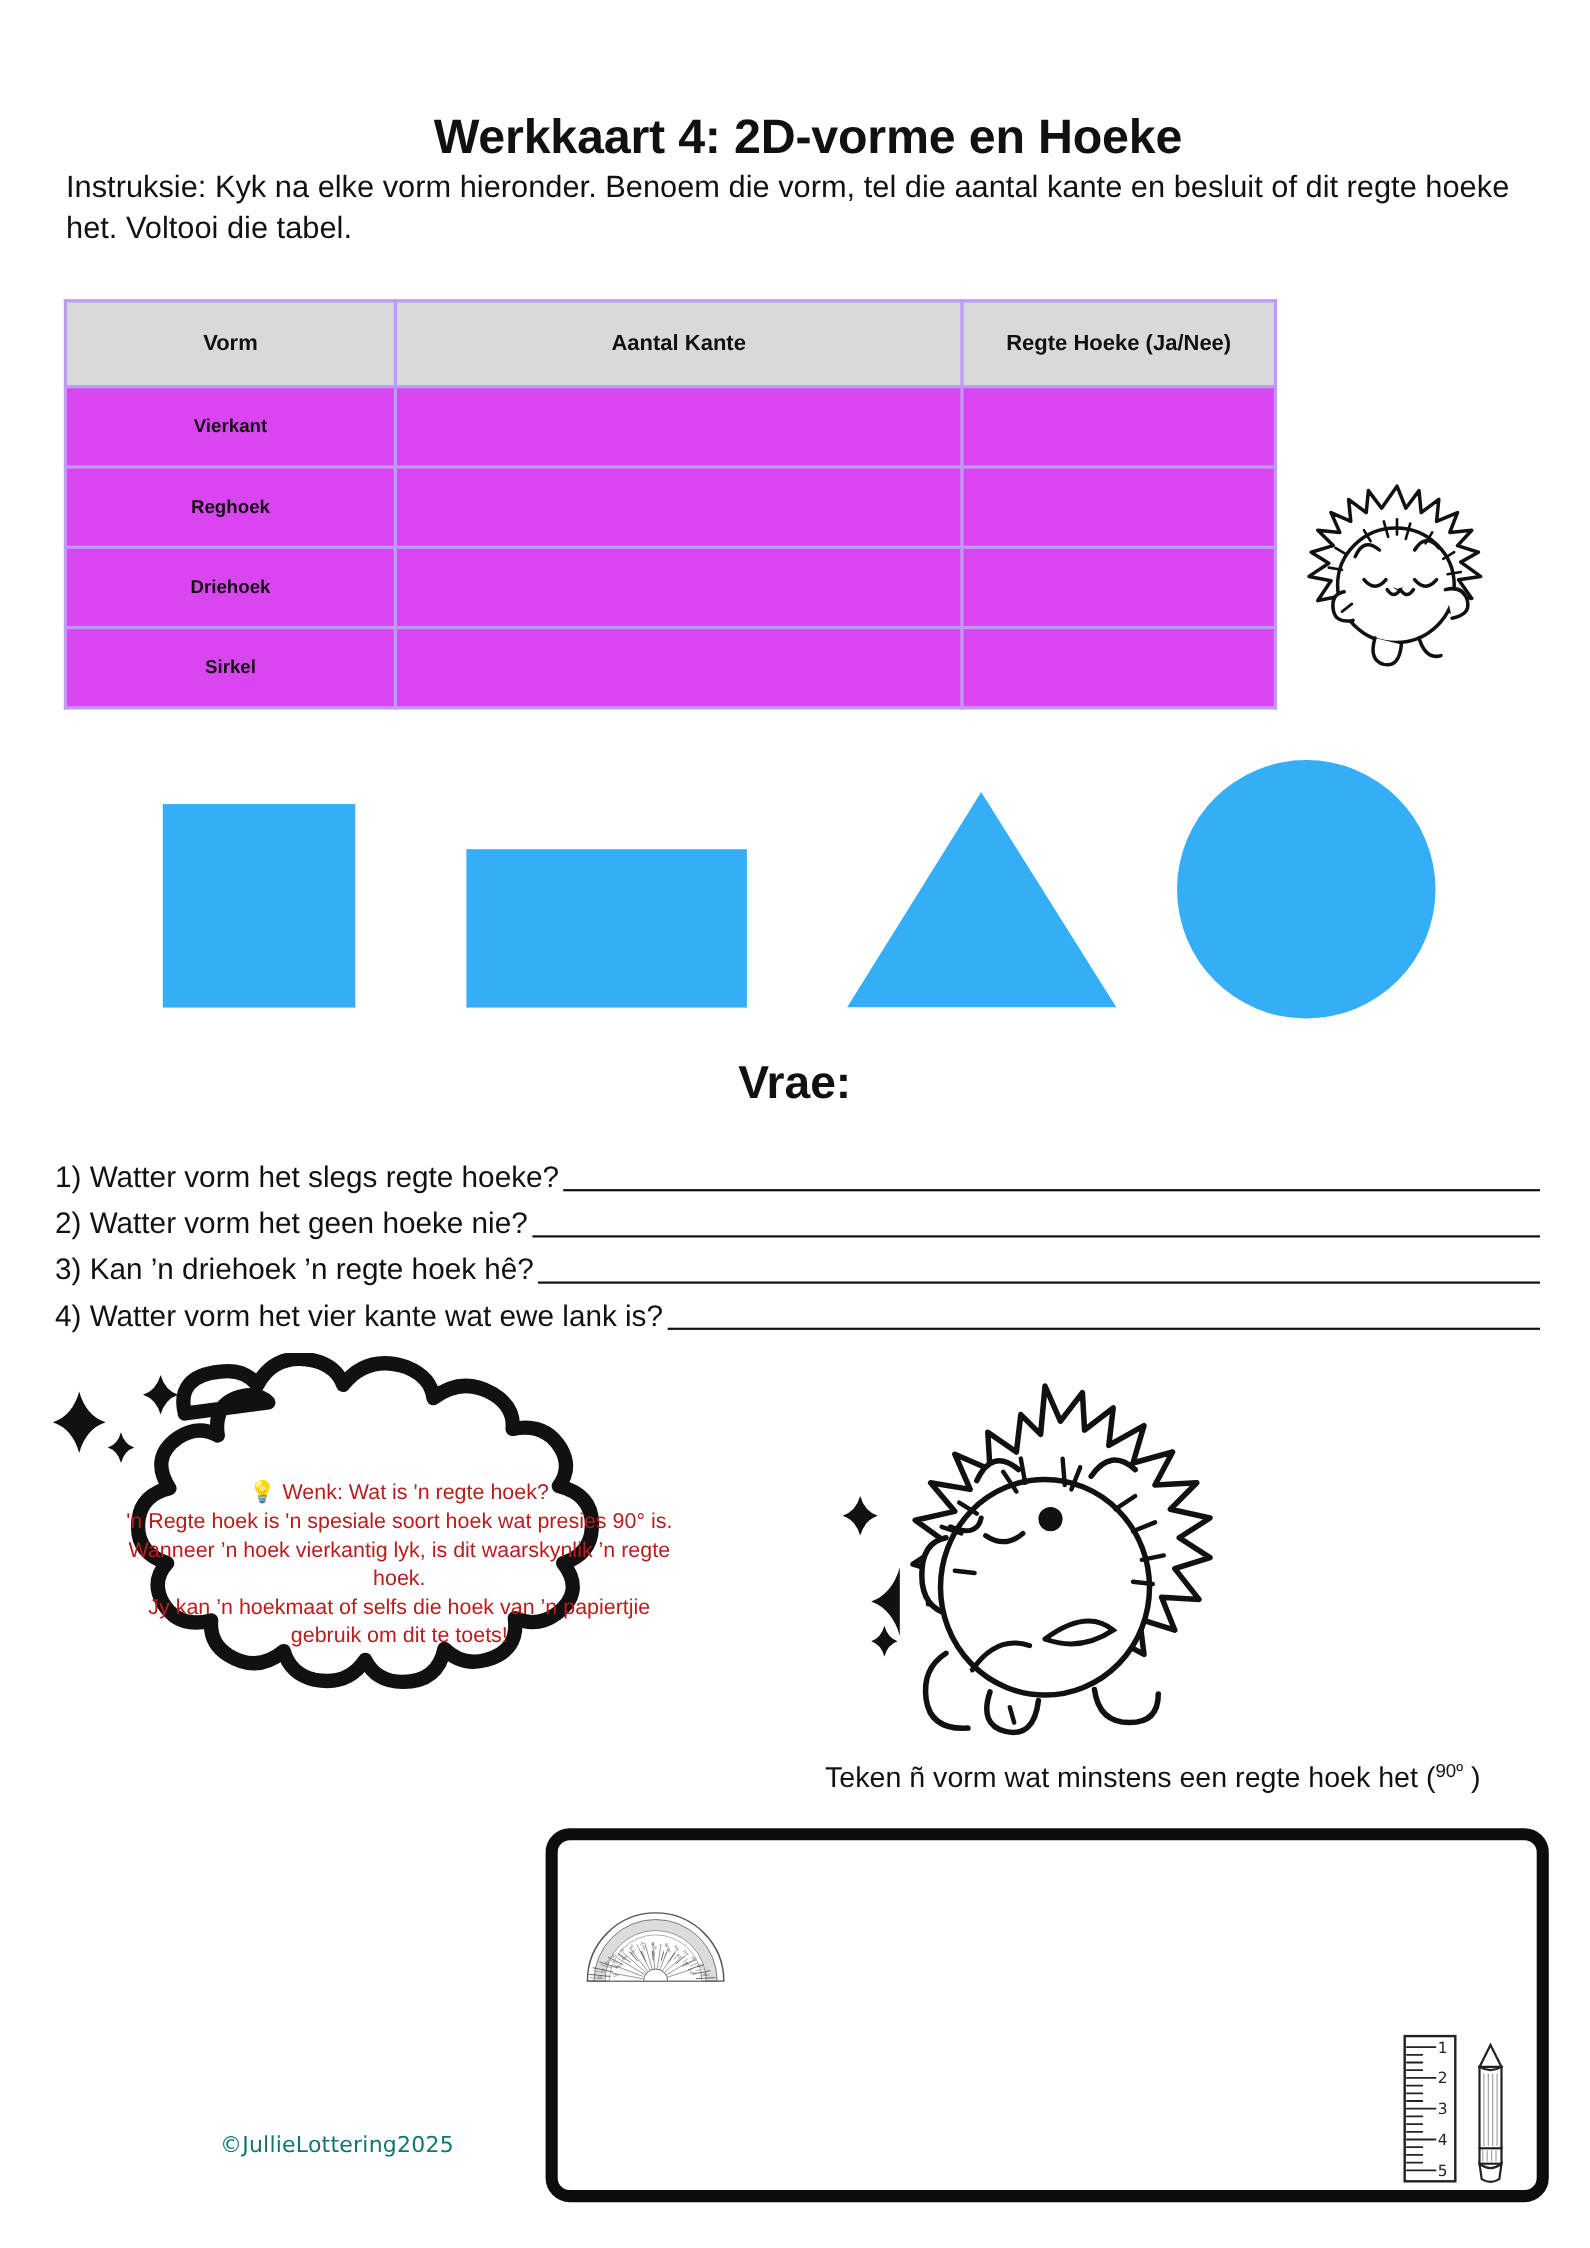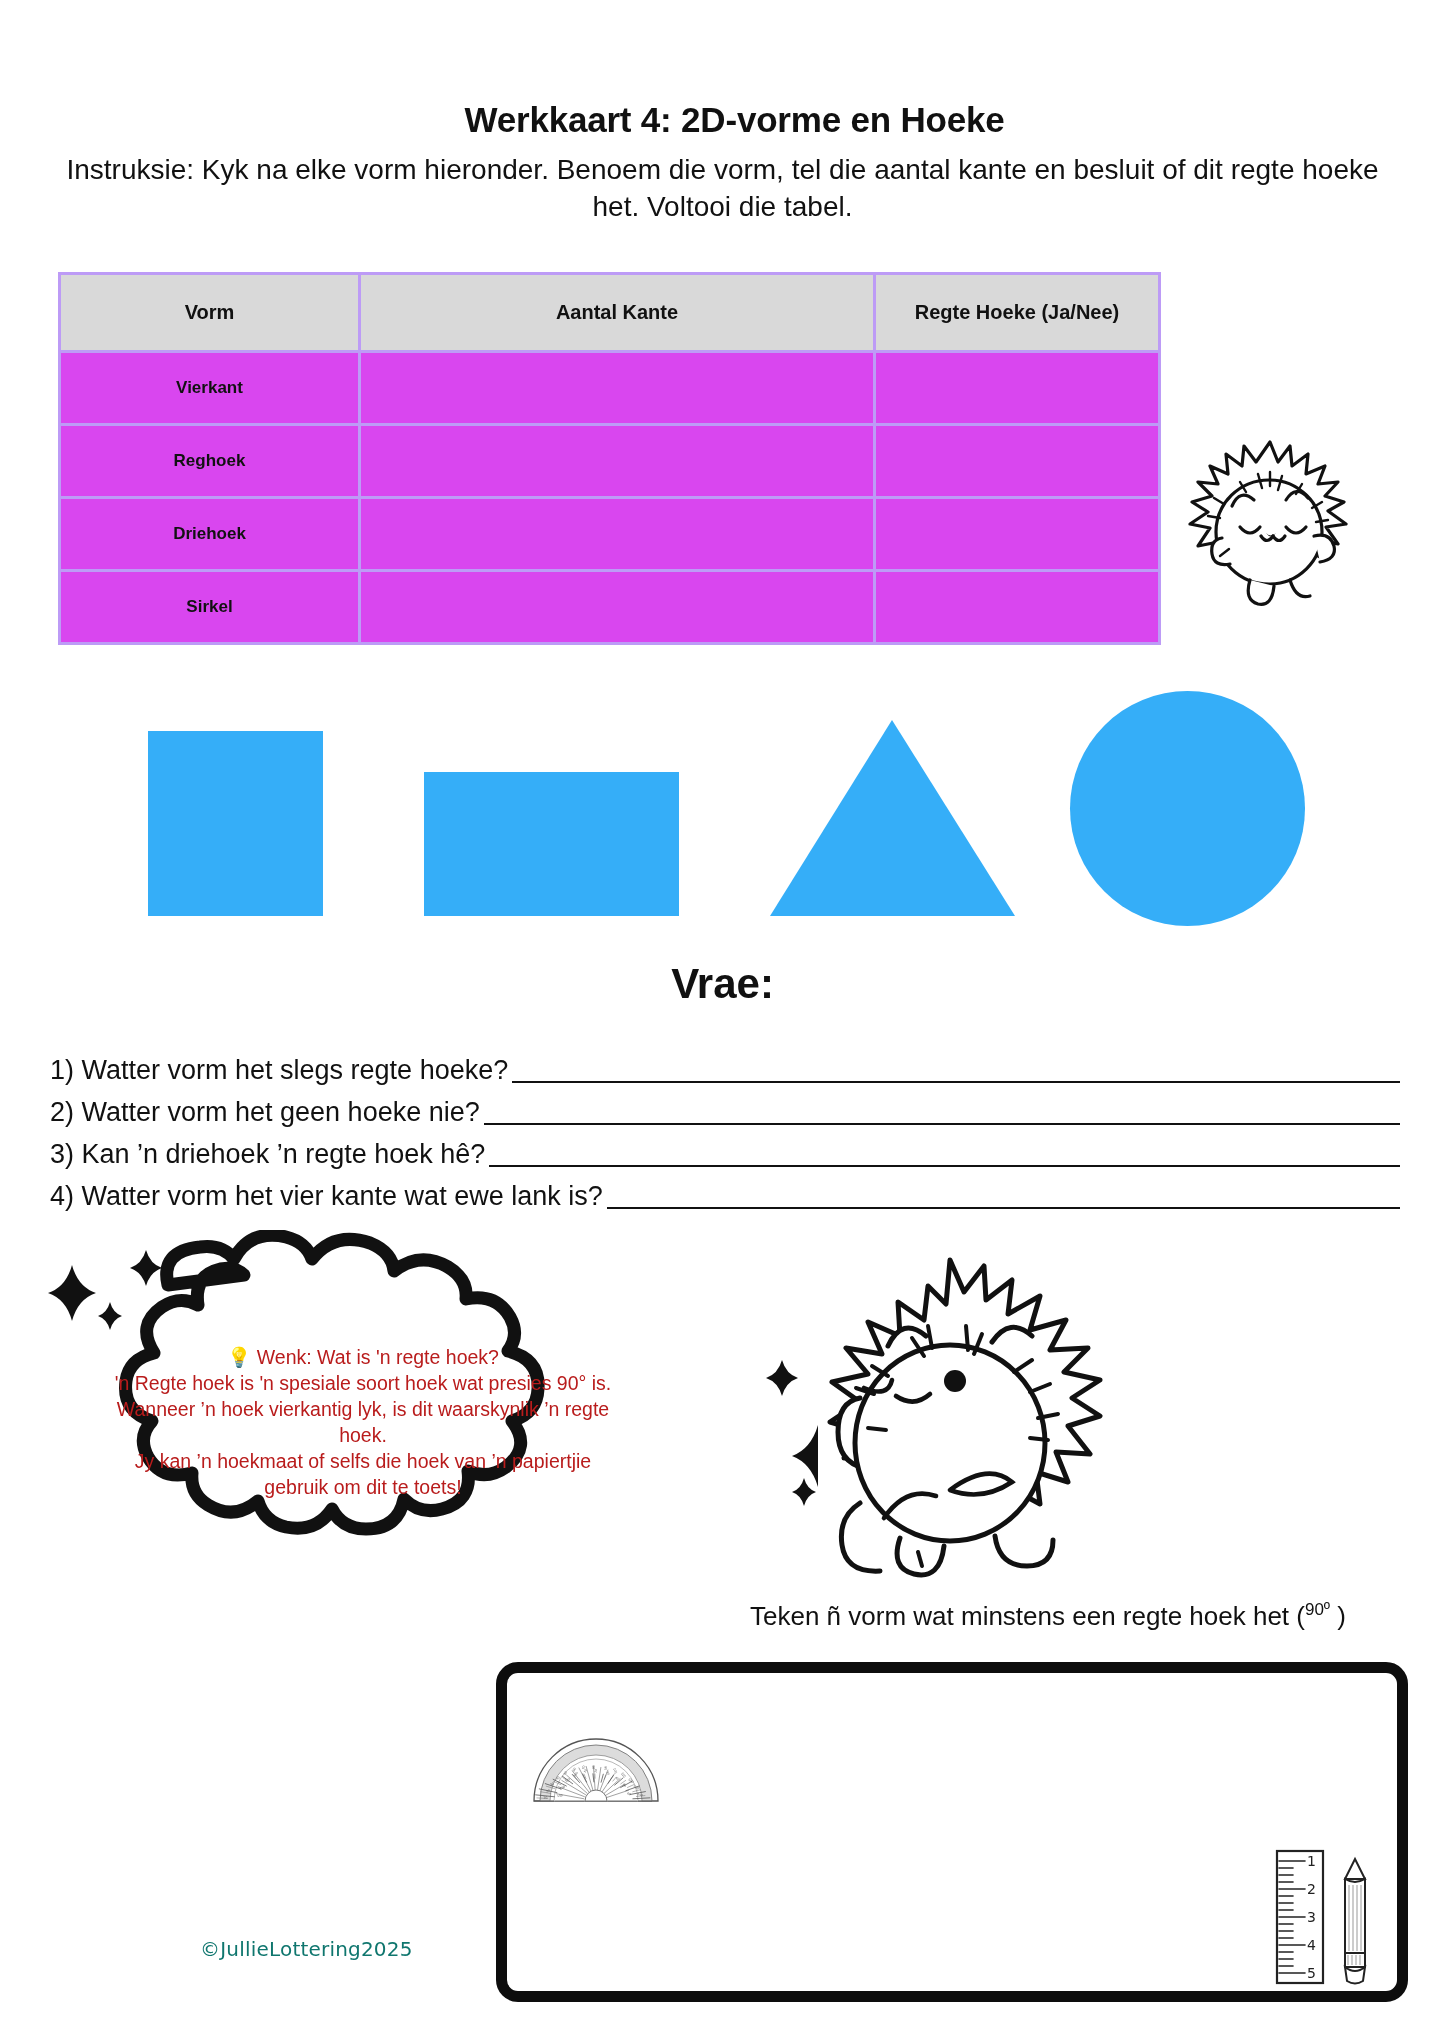--- a/index.html
+++ b/index.html
@@ -10,27 +10,27 @@
     font-family:"Liberation Sans", sans-serif;
     color:#111111;
     position:relative;
     overflow:hidden;
   }
   .page { position:relative; width:1445px; height:2044px; }
 
   
   .title {
     position:absolute; left:0; top:100px; width:1445px;
-    text-align:center; font-size:35px; font-weight:bold;
+    text-align:center; font-size:44px; font-weight:bold;
     letter-spacing:-0.2px;
     padding-left:24px;
   }
   .instruction {
     position:absolute; left:60px; top:152px; width:1325px;
-    text-align:center; font-size:28px; line-height:1.32;
+    font-size:28px; line-height:1.32;
   }
 
   
   .tbl-wrap { position:absolute; left:58px; top:272px; width:1007px;border-radius:20px; }
   table.shapes {
     width:1100px; border-collapse:collapse; table-layout:fixed;
   }
   table.shapes th, table.shapes td {
     border:3px solid #bd9bf6;
   }

